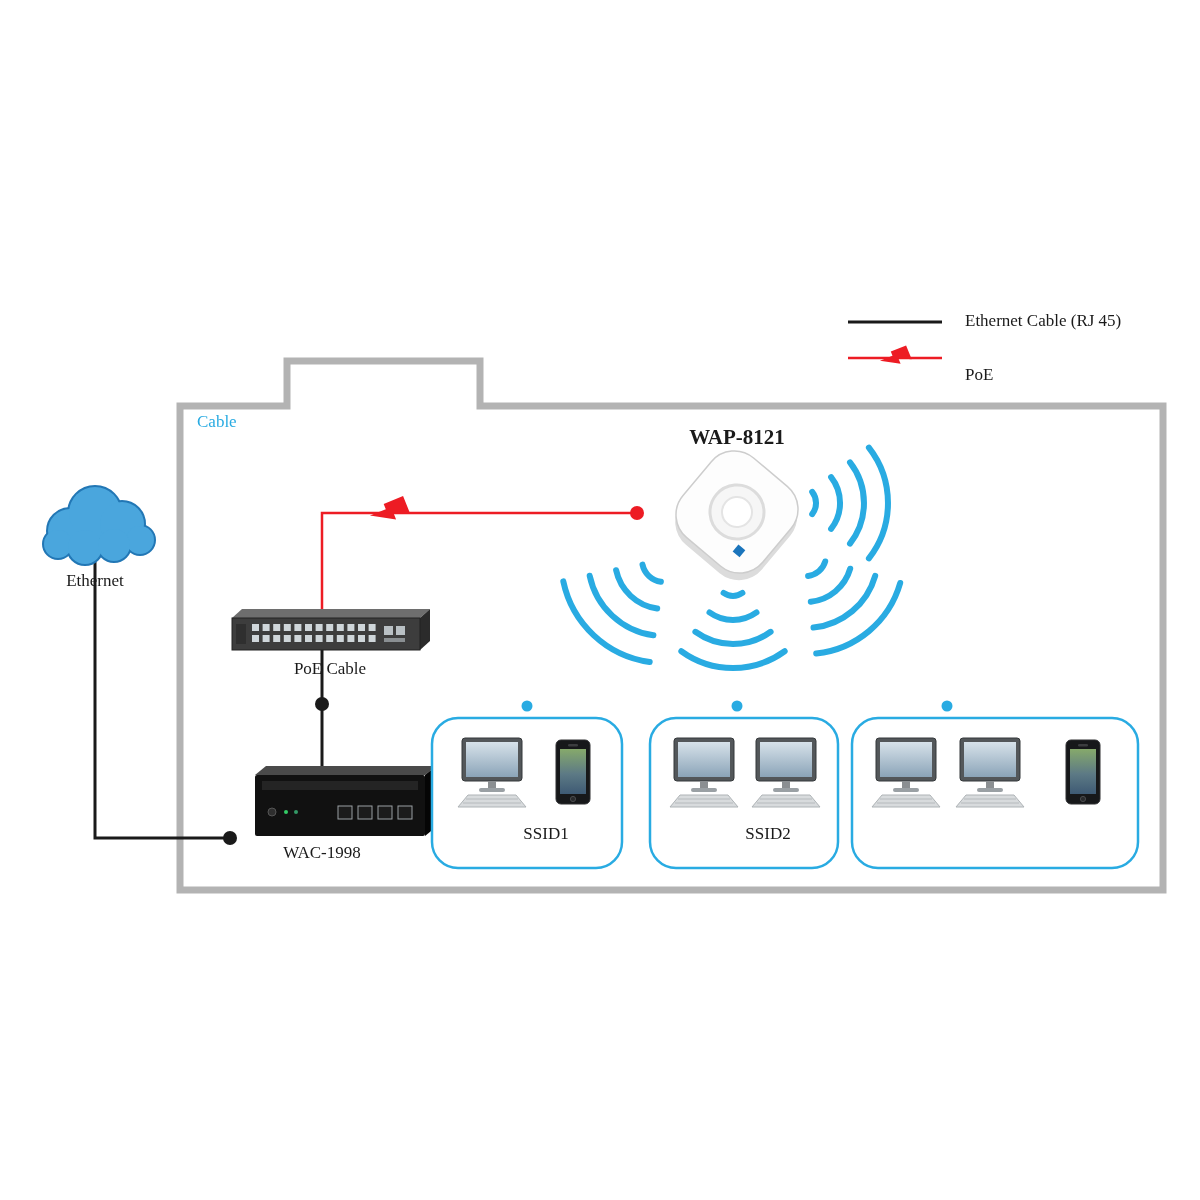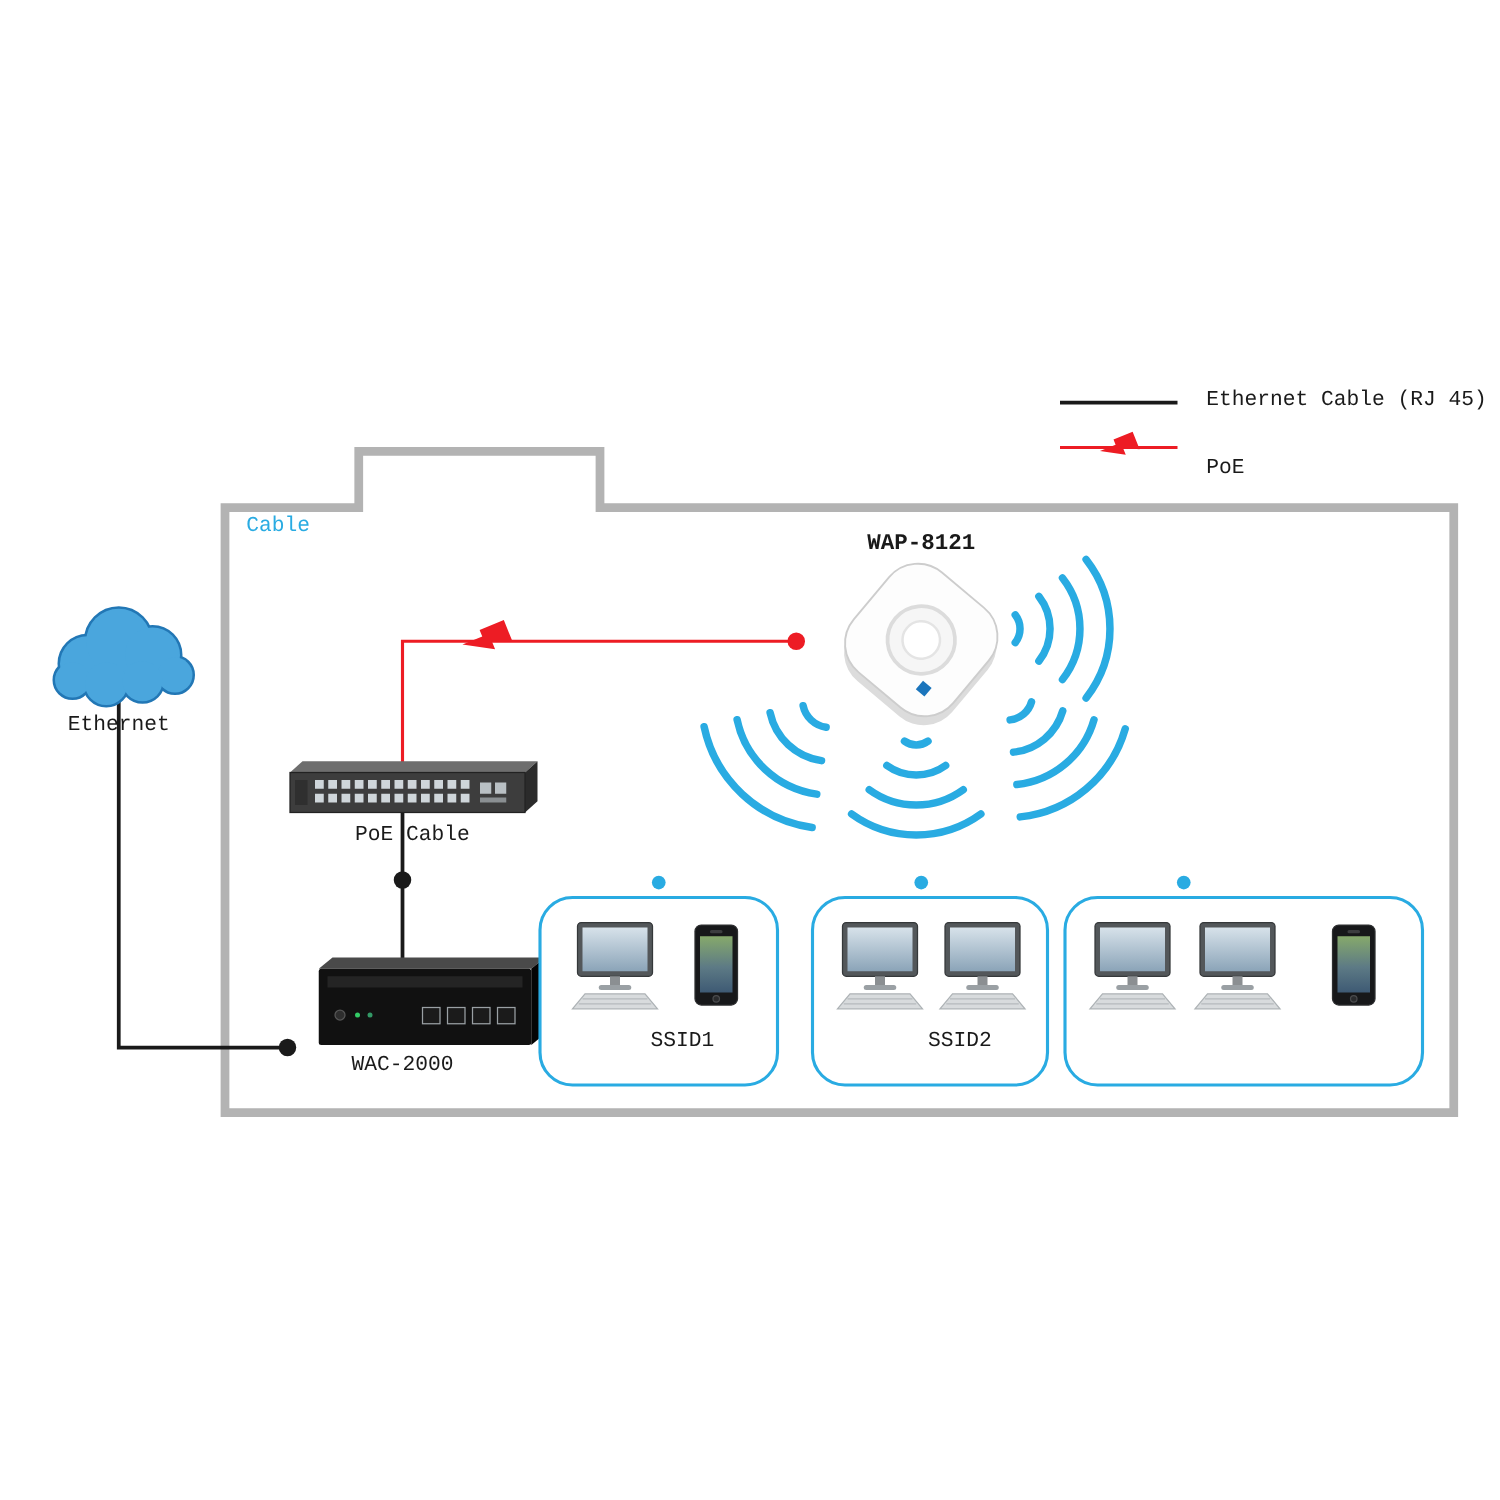--- a/index.html
+++ b/index.html
@@ -6,27 +6,27 @@
     --accent:#29abe2;
     --red:#ed1c24;
     --line:#1a1a1a;
     --bld:#b3b3b3;
     --cloud-fill:#4aa6dd;
     --cloud-stroke:#2277b5;
   }
   html,body{margin:0;padding:0;background:#fff;}
   .stage{
     position:relative;width:1200px;height:1200px;background:#fff;overflow:hidden;
-    font-family:Liberation Mono, monospace;color:#1a1a1a;
+    font-family:Liberation Serif, serif;color:#1a1a1a;
   }
   .stage svg{position:absolute;left:0;top:0;}
   .lbl{position:absolute;font-size:17px;line-height:1.1;white-space:nowrap;}
   .lbl.center{transform:translateX(-50%);text-align:center;}
   .lbl.blue{color:var(--accent);}
-  .lbl.bold{font-weight:bold;font-size:18px;}
+  .lbl.bold{font-weight:bold;font-size:21px;}
   .building{stroke:var(--bld);stroke-width:7;fill:none;}
   .eth{stroke:var(--line);stroke-width:3;fill:none;}
   .poe{stroke:var(--red);stroke-width:2.5;fill:none;}
   .bolt{fill:var(--red);}
   .black-dot{fill:var(--line);}
   .red-dot{fill:var(--red);}
   .blue-dot{fill:var(--accent);}
   .wifi path{stroke:var(--accent);stroke-width:6;fill:none;stroke-linecap:round;}
   .cloud-stroke circle{stroke:var(--cloud-stroke);stroke-width:4;fill:none;}
   .cloud-fill circle{fill:var(--cloud-fill);}
@@ -204,17 +204,17 @@
       <use href="#phone" transform="translate(1066,740)"></use>
     </g>
   </svg>
 
   <div class="lbl" style="left:965px;top:312px">Ethernet Cable (RJ 45)</div>
   <div class="lbl" style="left:965px;top:366px">PoE</div>
   <div class="lbl blue" style="left:197px;top:413px">Cable</div>
   <div class="lbl bold center" style="left:737px;top:426px">WAP-8121</div>
   <div class="lbl center" style="left:95px;top:572px">Ethernet</div>
   <div class="lbl center" style="left:330px;top:660px">PoE Cable</div>
-  <div class="lbl center" style="left:322px;top:844px">WAC-2000</div>
+  <div class="lbl center" style="left:322px;top:844px">WAC-1998</div>
   <div class="lbl center" style="left:546px;top:825px">SSID1</div>
   <div class="lbl center" style="left:768px;top:825px">SSID2</div>
   <div class="lbl center" style="left:995px;top:825px"></div>
 </div>
 
 </body></html>

